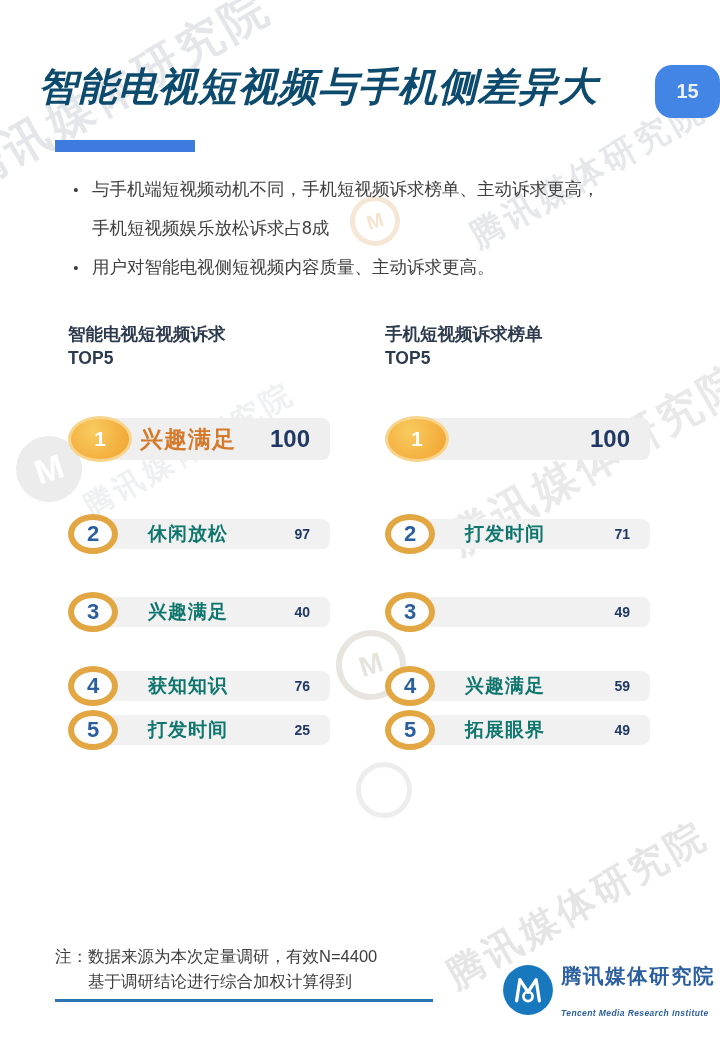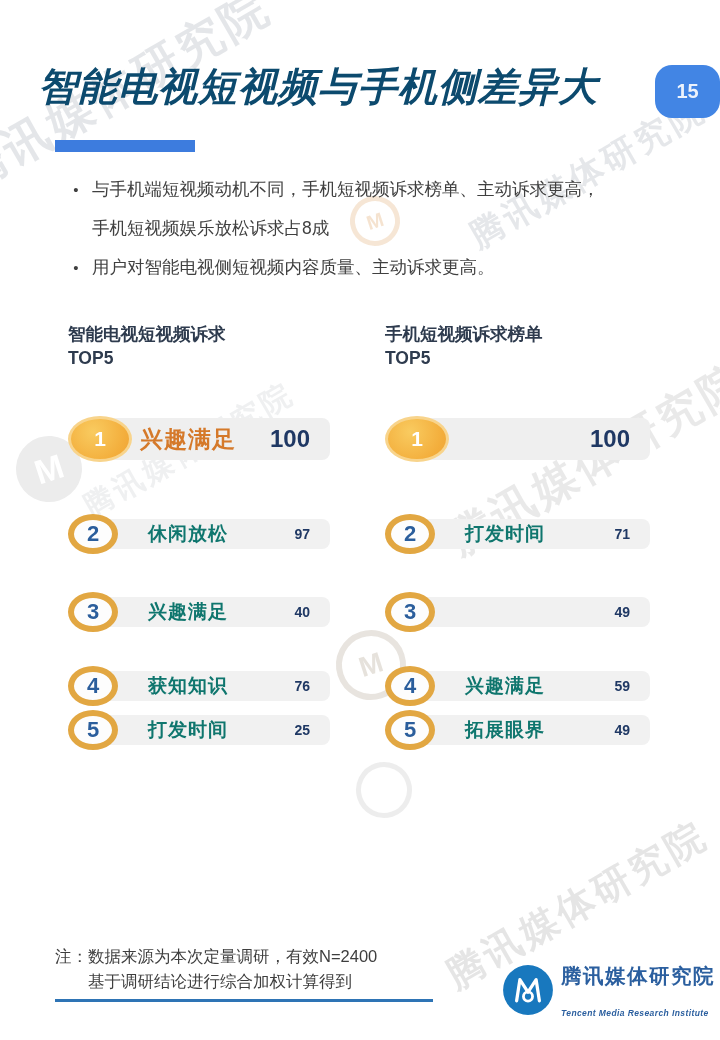--- a/index.html
+++ b/index.html
@@ -191,21 +191,21 @@
           <div class="rank-label">拓展眼界</div>
           <div class="rank-value">49</div>
         </div>
       </div>
 
     </div>
 
     <div class="footnote">
       <div class="prefix">注：</div>
       <div>
-        <div>数据来源为本次定量调研，有效N=2400</div>
+        <div>数据来源为本次定量调研，有效N=4400</div>
         <div>基于调研结论进行综合加权计算得到</div>
       </div>
     </div>
     <div class="note-underline"></div>
 
     <div class="footer-logo">
       <svg class="logo-mark" viewBox="0 0 48 48">
         <circle cx="24" cy="24" r="23" fill="#1878BE"></circle>
         <path d="M13.5 34 L16.5 14.5 L24 26 L31.5 14.5 L34.5 34" fill="none" stroke="#ffffff" stroke-width="3" stroke-linecap="round" stroke-linejoin="round"></path>
         <circle cx="24" cy="30" r="4.2" fill="none" stroke="#ffffff" stroke-width="2.6"></circle>

